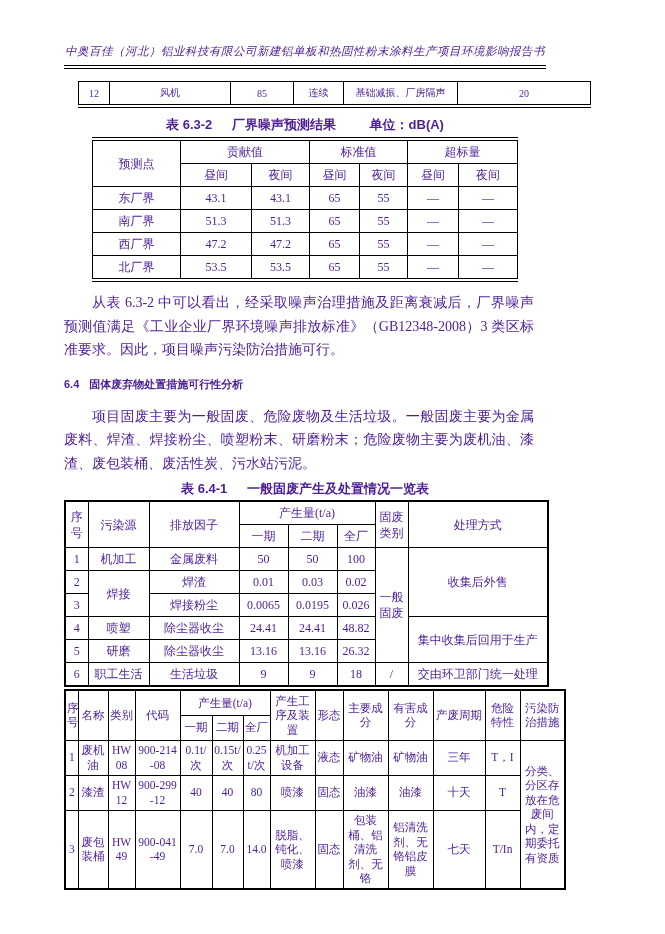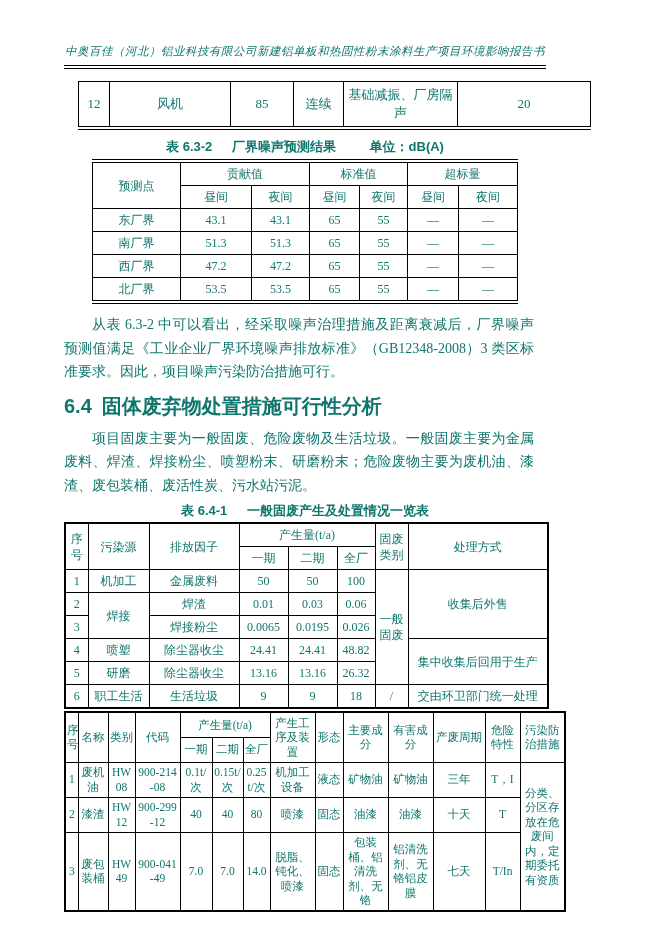--- a/index.html
+++ b/index.html
@@ -1,55 +1,55 @@
 <!DOCTYPE html>
 <html><head>
 <meta charset="utf-8">
 <style>
   html,body { margin:0; padding:0; background:#ffffff; }
   .page {
-    width:610px; height:934px; background:#ffffff; color:#0f766e;
+    width:610px; height:934px; background:#ffffff; color:#4c1d95;
     font-family:"Liberation Serif", serif;
     position:relative; overflow:hidden; box-sizing:border-box;
     padding:44px 64px 0 64px;
   }
   .doc-header {
     text-align:center; font-style:italic; font-size:11.5px; letter-spacing:0.5px;
     white-space:nowrap;
   }
   .double-rule {
     margin-top:6px; height:2px;
     border-top:1.6px solid #000; border-bottom:1.6px solid #000;
   }
   table { border-collapse:collapse; table-layout:fixed; }
   th, td {
     border:1px solid #000; text-align:center; vertical-align:middle;
     font-weight:normal; padding:2px 1px; word-break:break-all;
   }
   
-  .t1 { width:512px; margin:12px 0 0 14px; border-bottom:4px double #000; font-size:13px; }
+  .t1 { width:512px; margin:12px 0 0 14px; border-bottom:4px double #000; font-size:10px; }
   .t1 td { padding:4px 1px; }
   
   .tcap {
     text-align:center; font-weight:bold; font-size:13px;
     font-family:"Liberation Sans", sans-serif; margin-top:8px;
   }
   .tcap .cap-title { margin-left:16px;font-family:Liberation Mono, monospace; }
   .tcap .cap-unit { margin-left:30px;text-align:center; }
   
   .t2 { width:425px; margin:3px auto 0; border-top:4px double #000; border-bottom:4px double #000; font-size:12px;border-radius:18px; }
   .t2 th, .t2 td { padding:3px 0; line-height:16px; }
   
   .para {
     margin:9px 12px 0 0; font-size:14px; line-height:23.5px;
     text-align:justify; text-indent:2em;
   }
   .sec {
     margin:10px 0 0 0; font-family:"Liberation Sans", sans-serif;
-    font-weight:bold; font-size:20px; line-height:24px;
+    font-weight:bold; font-size:11px; line-height:24px;
   }
   .sec .sec-num { margin-right:10px; }
   
   .t3 { width:483px; margin:2px auto 0; border:2px solid #000; font-size:12px; }
   .t3 th, .t3 td { padding:3px 1px; line-height:16px; }
   
   .t4 { width:500px; margin:2px auto 0; border:2px solid #000; font-size:11.5px; }
   .t4 th, .t4 td { padding:2.5px 1px; line-height:14.5px; }
   
   .footer {
@@ -204,21 +204,21 @@
       <td>100</td>
       <td rowspan="5">一般固废</td>
       <td rowspan="3">收集后外售</td>
     </tr>
     <tr>
       <td>2</td>
       <td rowspan="2">焊接</td>
       <td>焊渣</td>
       <td>0.01</td>
       <td>0.03</td>
-      <td>0.06</td>
+      <td>0.02</td>
     </tr>
     <tr>
       <td>3</td>
       <td>焊接粉尘</td>
       <td>0.0065</td>
       <td>0.0195</td>
       <td>0.026</td>
     </tr>
     <tr>
       <td>4</td>

